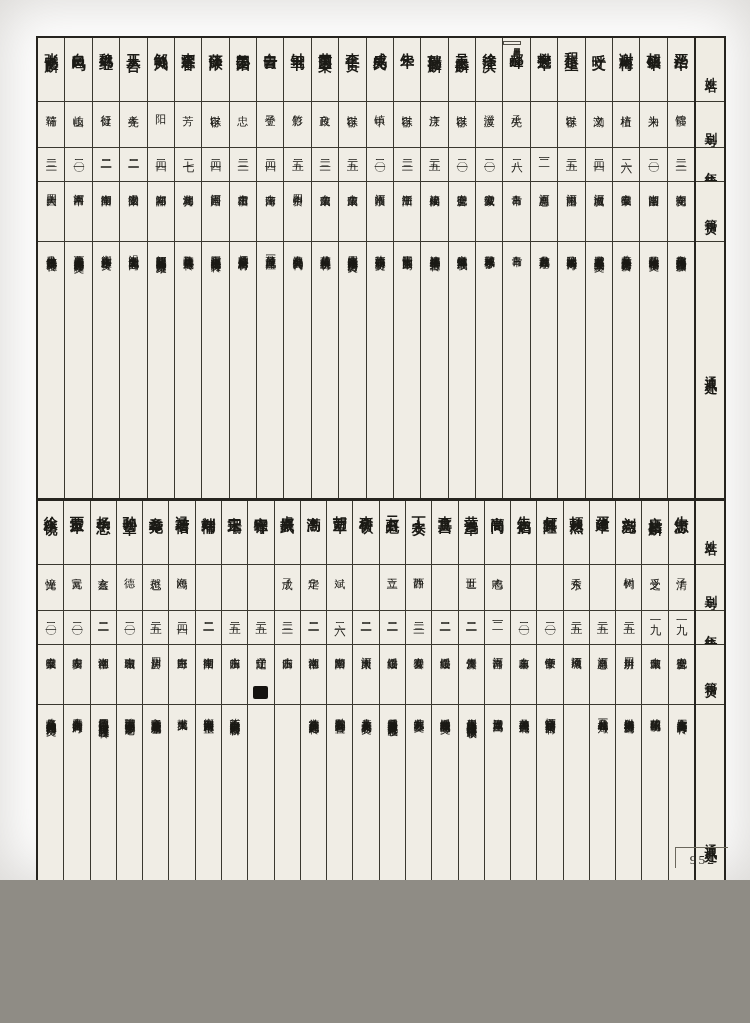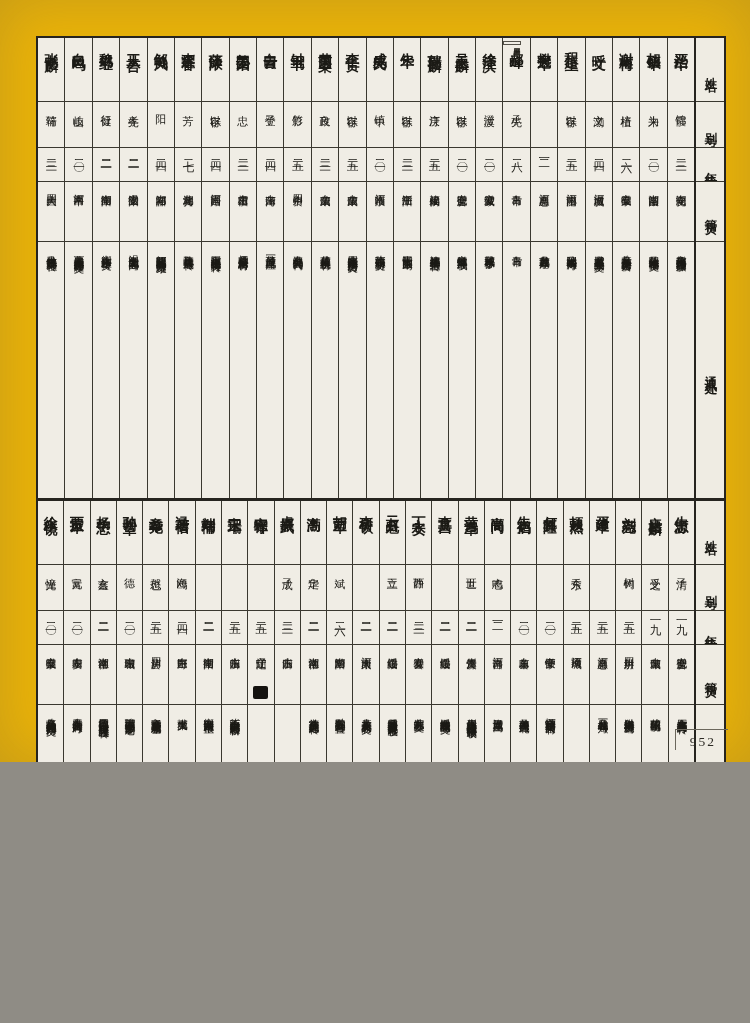--- a/index.html
+++ b/index.html
@@ -2,22 +2,22 @@
 <html><head>
 <meta charset="utf-8">
 <style>
   html,body{margin:0;padding:0;}
   body{
     width:750px;height:1023px;
     background:#8f8c85;
     font-family:"Liberation Serif","DejaVu Serif",serif;
   }
   .page{
-    position:relative;width:750px;height:762px;
-    background:#eab308;
+    position:relative;width:750px;height:880px;
+    background:#ffffff;
     box-shadow:inset 0 0 60px rgba(90,85,70,.25);
     overflow:hidden;
     color:#1b1a15;
   }
   .frame{
     position:absolute;left:36px;top:36px;width:690px;height:938px;
     border:2.5px solid #26241f;
     background:#f0ede5;
     display:flex;flex-direction:column;
     box-sizing:border-box;

